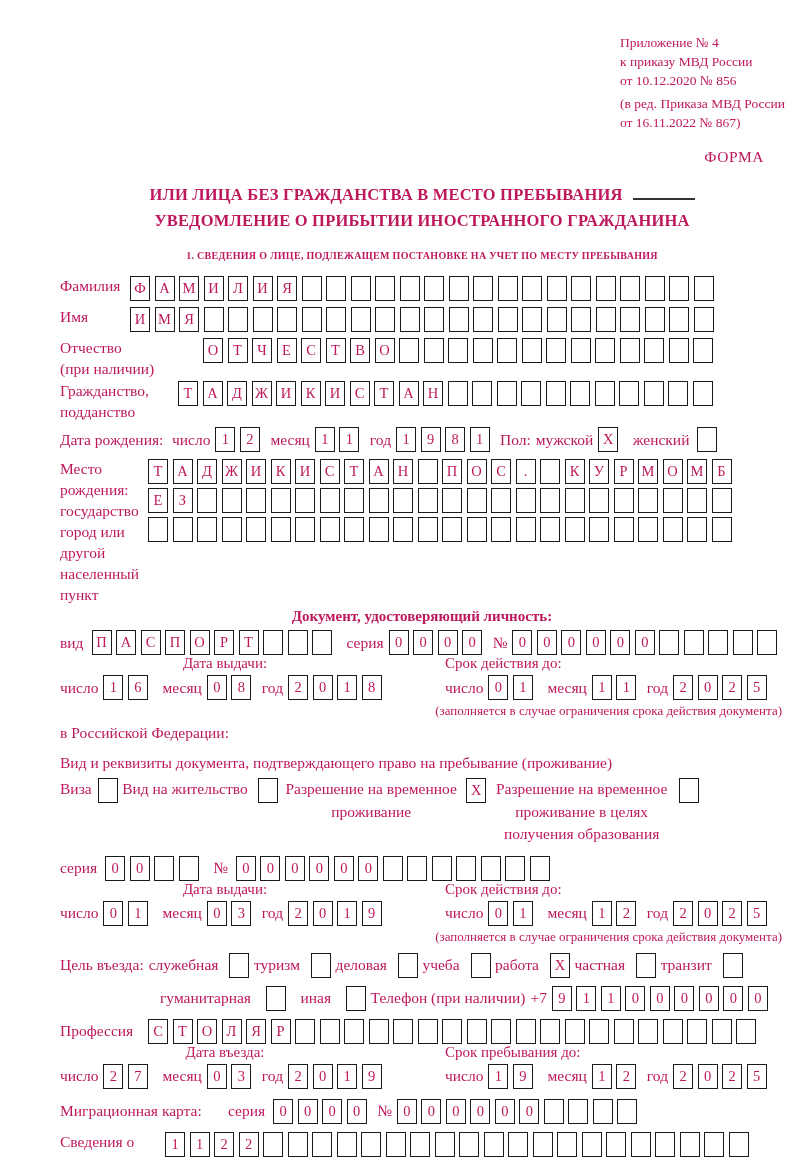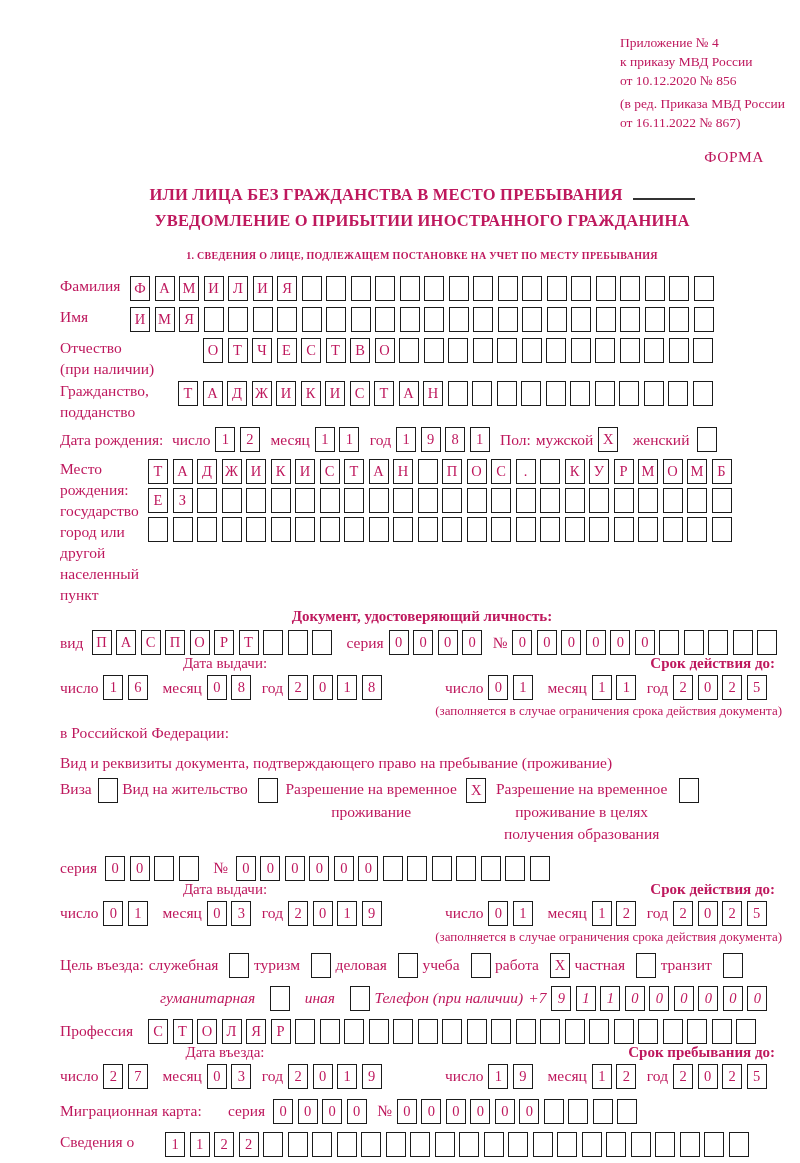--- a/index.html
+++ b/index.html
@@ -31,35 +31,35 @@
     width:20px;height:25px;box-sizing:border-box;flex:none;
     border:1.6px solid #1b1b1b;margin-right:4.5px;background:#fff;
     font-size:14.5px;font-family:"Liberation Serif", serif;
   }
   .stack > .boxes{display:flex;margin-bottom:4px;}
   .ml6{margin-left:6px;} .ml10{margin-left:10px;} .ml14{}
   .mr5{margin-right:5px;} .mr8{margin-right:8px;}
   .center-head{font-weight:bold;font-size:15px;text-align:center;margin-top:8px;}
   .dheads{display:flex;font-size:15px;}
   .dheads .hl{width:330px;text-align:center;flex:none;}
-  .dheads .hr{width:330px;margin-left:55px;text-align:right;flex:none;font-weight:bold;}
+  .dheads .hr{width:330px;margin-left:55px;text-align:left;flex:none;}
   .drow{display:flex;align-items:center;margin-top:3px;}
   .dgroup{display:flex;align-items:center;flex:none;width:330px;}
   .dgroup.right{margin-left:55px;}
   .note-right{font-size:13px;text-align:right;margin-top:3px;padding-right:2px;}
   .intro{font-size:15.5px;margin-top:7px;line-height:1.5;}
   .opts{display:flex;align-items:flex-start;margin-top:4px;}
   .opt{display:flex;align-items:flex-start;flex:none;}
   .opt-label{font-size:15.5px;line-height:1.45;}
   .optc{text-align:center;}
   .w2{width:178px;}
   .w3{width:182px;}
   .purpose-line{display:flex;align-items:center;margin-top:8px;}
   .purpose-line .lbl{margin-right:5px;}
-  .purpose2{margin-left:100px;font-style:italic;}
+  .purpose2{margin-left:100px;}
 </style>
 </head>
 <body>
 
 <div class="page">
 
   <div class="appendix">
     <div>Приложение № 4</div>
     <div>к приказу МВД России</div>
     <div>от 10.12.2020 № 856</div>

